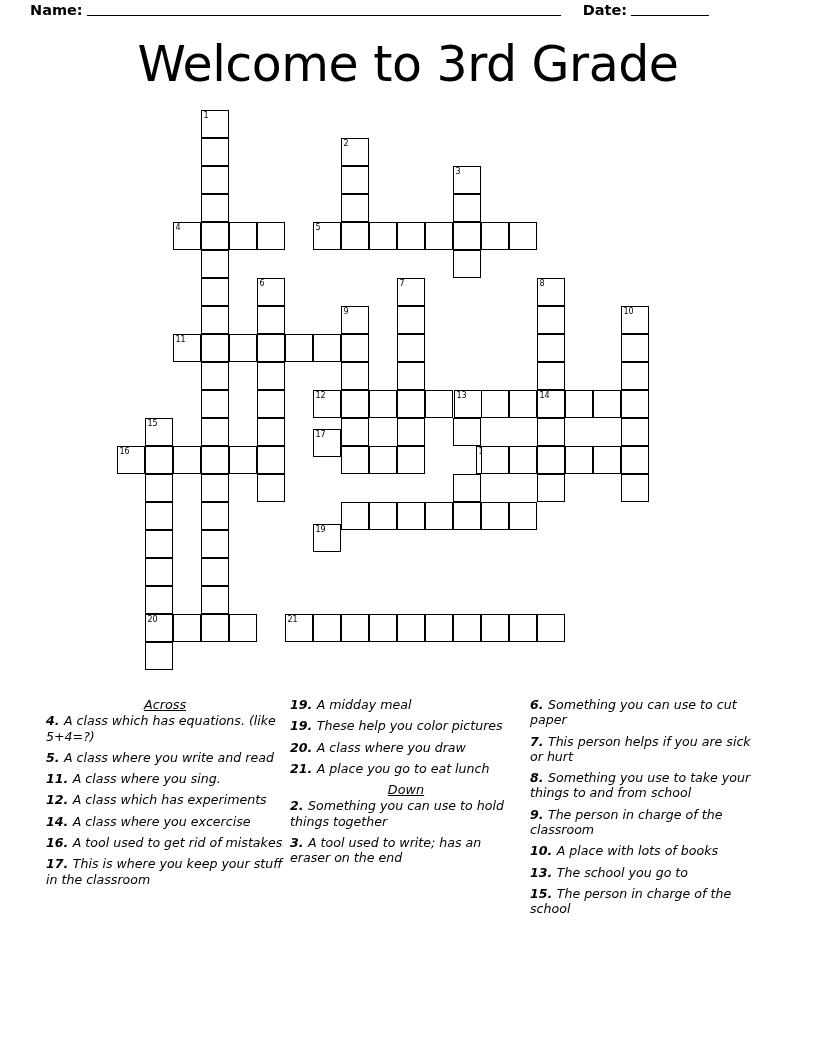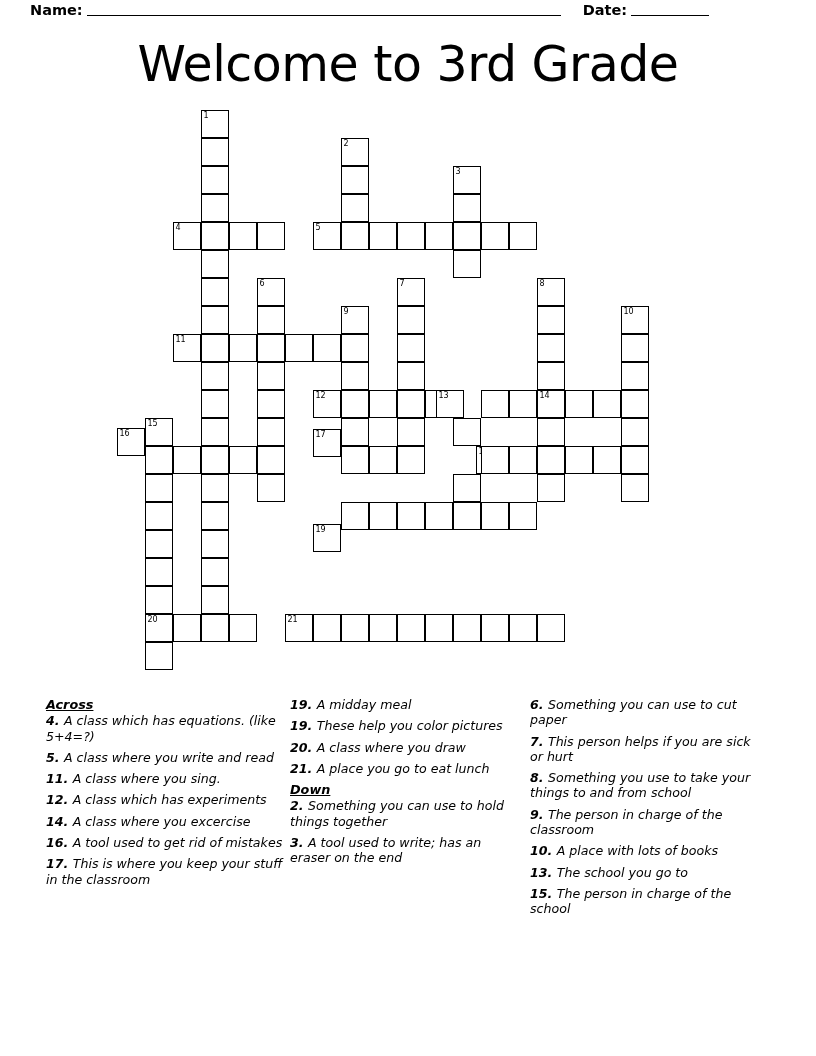--- a/index.html
+++ b/index.html
@@ -90,25 +90,26 @@
     position: absolute;
     top: 0;
     font-size: 12.6px;
     line-height: 15.3px;
   }
   .col1 { left: 46px; width: 238px; }
   .col2 { left: 290px; width: 232px; }
   .col3 { left: 530px; width: 232px; }
 
   .clue-head {
-    font-weight: bold;
+    font-weight: normal;
     text-decoration: underline;
     font-style: italic;
     margin-bottom: 1px;
     font-size: 12.8px;
+    text-align: center;
   }
   .clue {
     margin-bottom: 6px;
     font-style: italic;
   }
   .clue b { font-style: italic; font-weight: bold; }
 </style>
 </head>
 <body>
 
@@ -195,42 +196,42 @@
     <div class="cell" style="left: 621px; top: 254px;"></div>
     <div class="cell" style="left: 201px; top: 282px;"></div>
     <div class="cell" style="left: 257px; top: 282px;"></div>
     <div class="cell" style="left: 313px; top: 282px;">
       <span class="num">12</span>
     </div>
     <div class="cell" style="left: 341px; top: 282px;"></div>
     <div class="cell" style="left: 369px; top: 282px;"></div>
     <div class="cell" style="left: 397px; top: 282px;"></div>
     <div class="cell" style="left: 425px; top: 282px;"></div>
-    <div class="cell" style="left: 436px; top: 282px;">
+    <div class="cell" style="left: 454px; top: 282px;">
       <span class="num">13</span>
     </div>
     <div class="cell" style="left: 481px; top: 282px;"></div>
     <div class="cell" style="left: 509px; top: 282px;"></div>
     <div class="cell" style="left: 537px; top: 282px;">
       <span class="num">14</span>
     </div>
     <div class="cell" style="left: 565px; top: 282px;"></div>
     <div class="cell" style="left: 593px; top: 282px;"></div>
     <div class="cell" style="left: 621px; top: 282px;"></div>
     <div class="cell" style="left: 145px; top: 310px;">
       <span class="num">15</span>
     </div>
     <div class="cell" style="left: 201px; top: 310px;"></div>
     <div class="cell" style="left: 257px; top: 310px;"></div>
     <div class="cell" style="left: 341px; top: 310px;"></div>
     <div class="cell" style="left: 397px; top: 310px;"></div>
     <div class="cell" style="left: 453px; top: 310px;"></div>
     <div class="cell" style="left: 537px; top: 310px;"></div>
     <div class="cell" style="left: 621px; top: 310px;"></div>
-    <div class="cell" style="left: 117px; top: 320px;">
+    <div class="cell" style="left: 117px; top: 338px;">
       <span class="num">16</span>
     </div>
     <div class="cell" style="left: 145px; top: 338px;"></div>
     <div class="cell" style="left: 173px; top: 338px;"></div>
     <div class="cell" style="left: 201px; top: 338px;"></div>
     <div class="cell" style="left: 229px; top: 338px;"></div>
     <div class="cell" style="left: 257px; top: 338px;"></div>
     <div class="cell" style="left: 313px; top: 321px;">
       <span class="num">17</span>
     </div>

